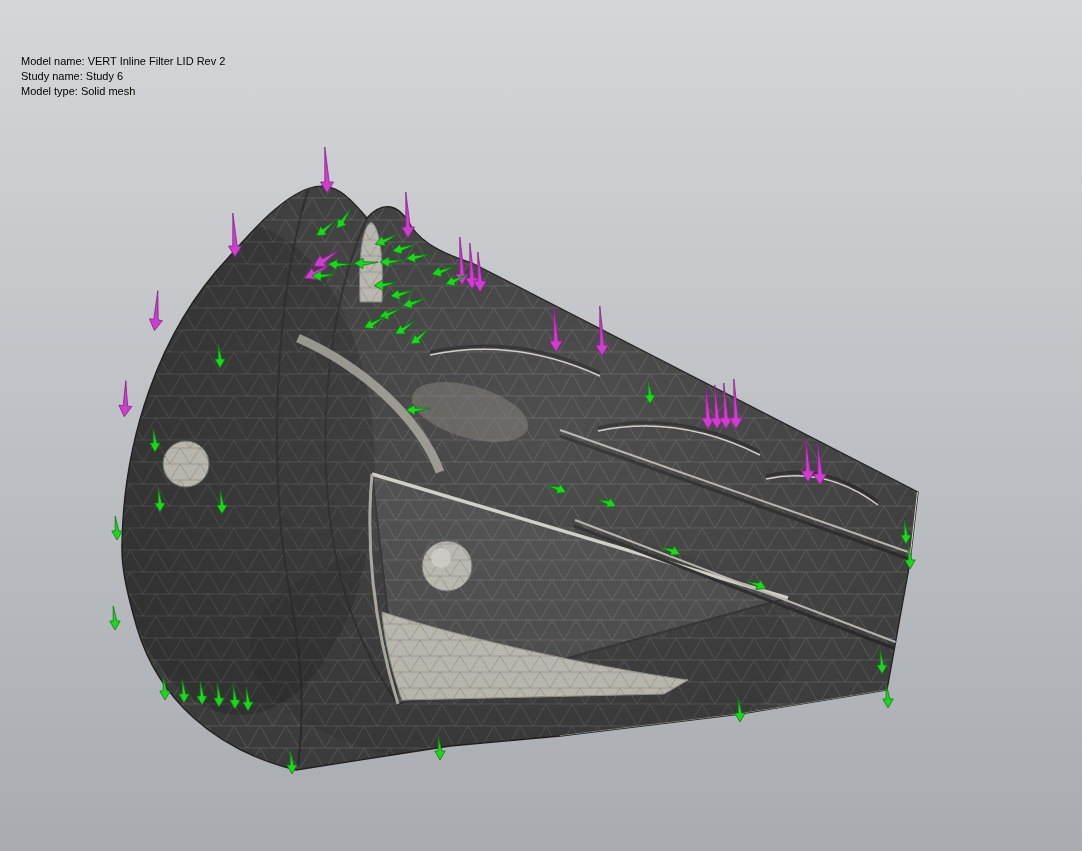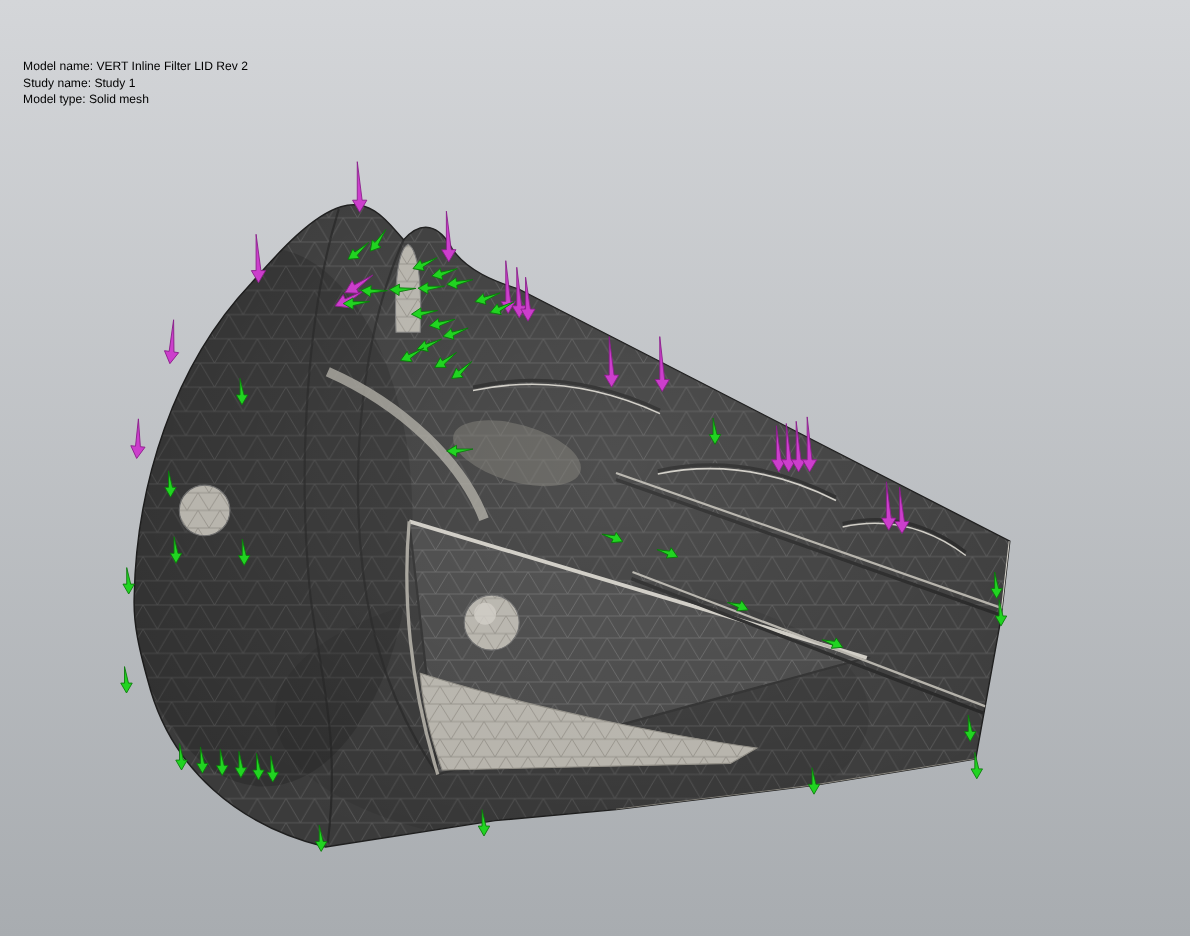--- a/index.html
+++ b/index.html
@@ -12,21 +12,21 @@
     position:absolute;left:21px;top:22px;z-index:5;
     font-size:11px;line-height:15px;color:#000;margin-top:32px;
   }
   svg.viewport{position:absolute;left:0;top:0;}
 </style>
 </head>
 <body style="--bg-top: #d4d6d9; --bg-bottom: #a8acb0;">
 
 <div class="info-overlay">
   <div>Model name: VERT Inline Filter LID Rev 2</div>
-  <div>Study name: Study 1</div>
+  <div>Study name: Study 6</div>
   <div>Model type: Solid mesh</div>
 </div>
 
 <svg class="viewport" width="1082" height="851" viewBox="0 0 1082 851" xmlns="http://www.w3.org/2000/svg">
   <defs>
     <pattern id="meshDark" width="26" height="22" patternUnits="userSpaceOnUse">
       <rect width="26" height="22" fill="#3b3b3b"></rect>
       <path d="M0 0 H26 M0 22 H26 M0 0 L13 22 L26 0" fill="none" stroke-width="0.8" stroke="#595959"></path>
     </pattern>
     <pattern id="meshMid" width="24" height="20" patternUnits="userSpaceOnUse">

